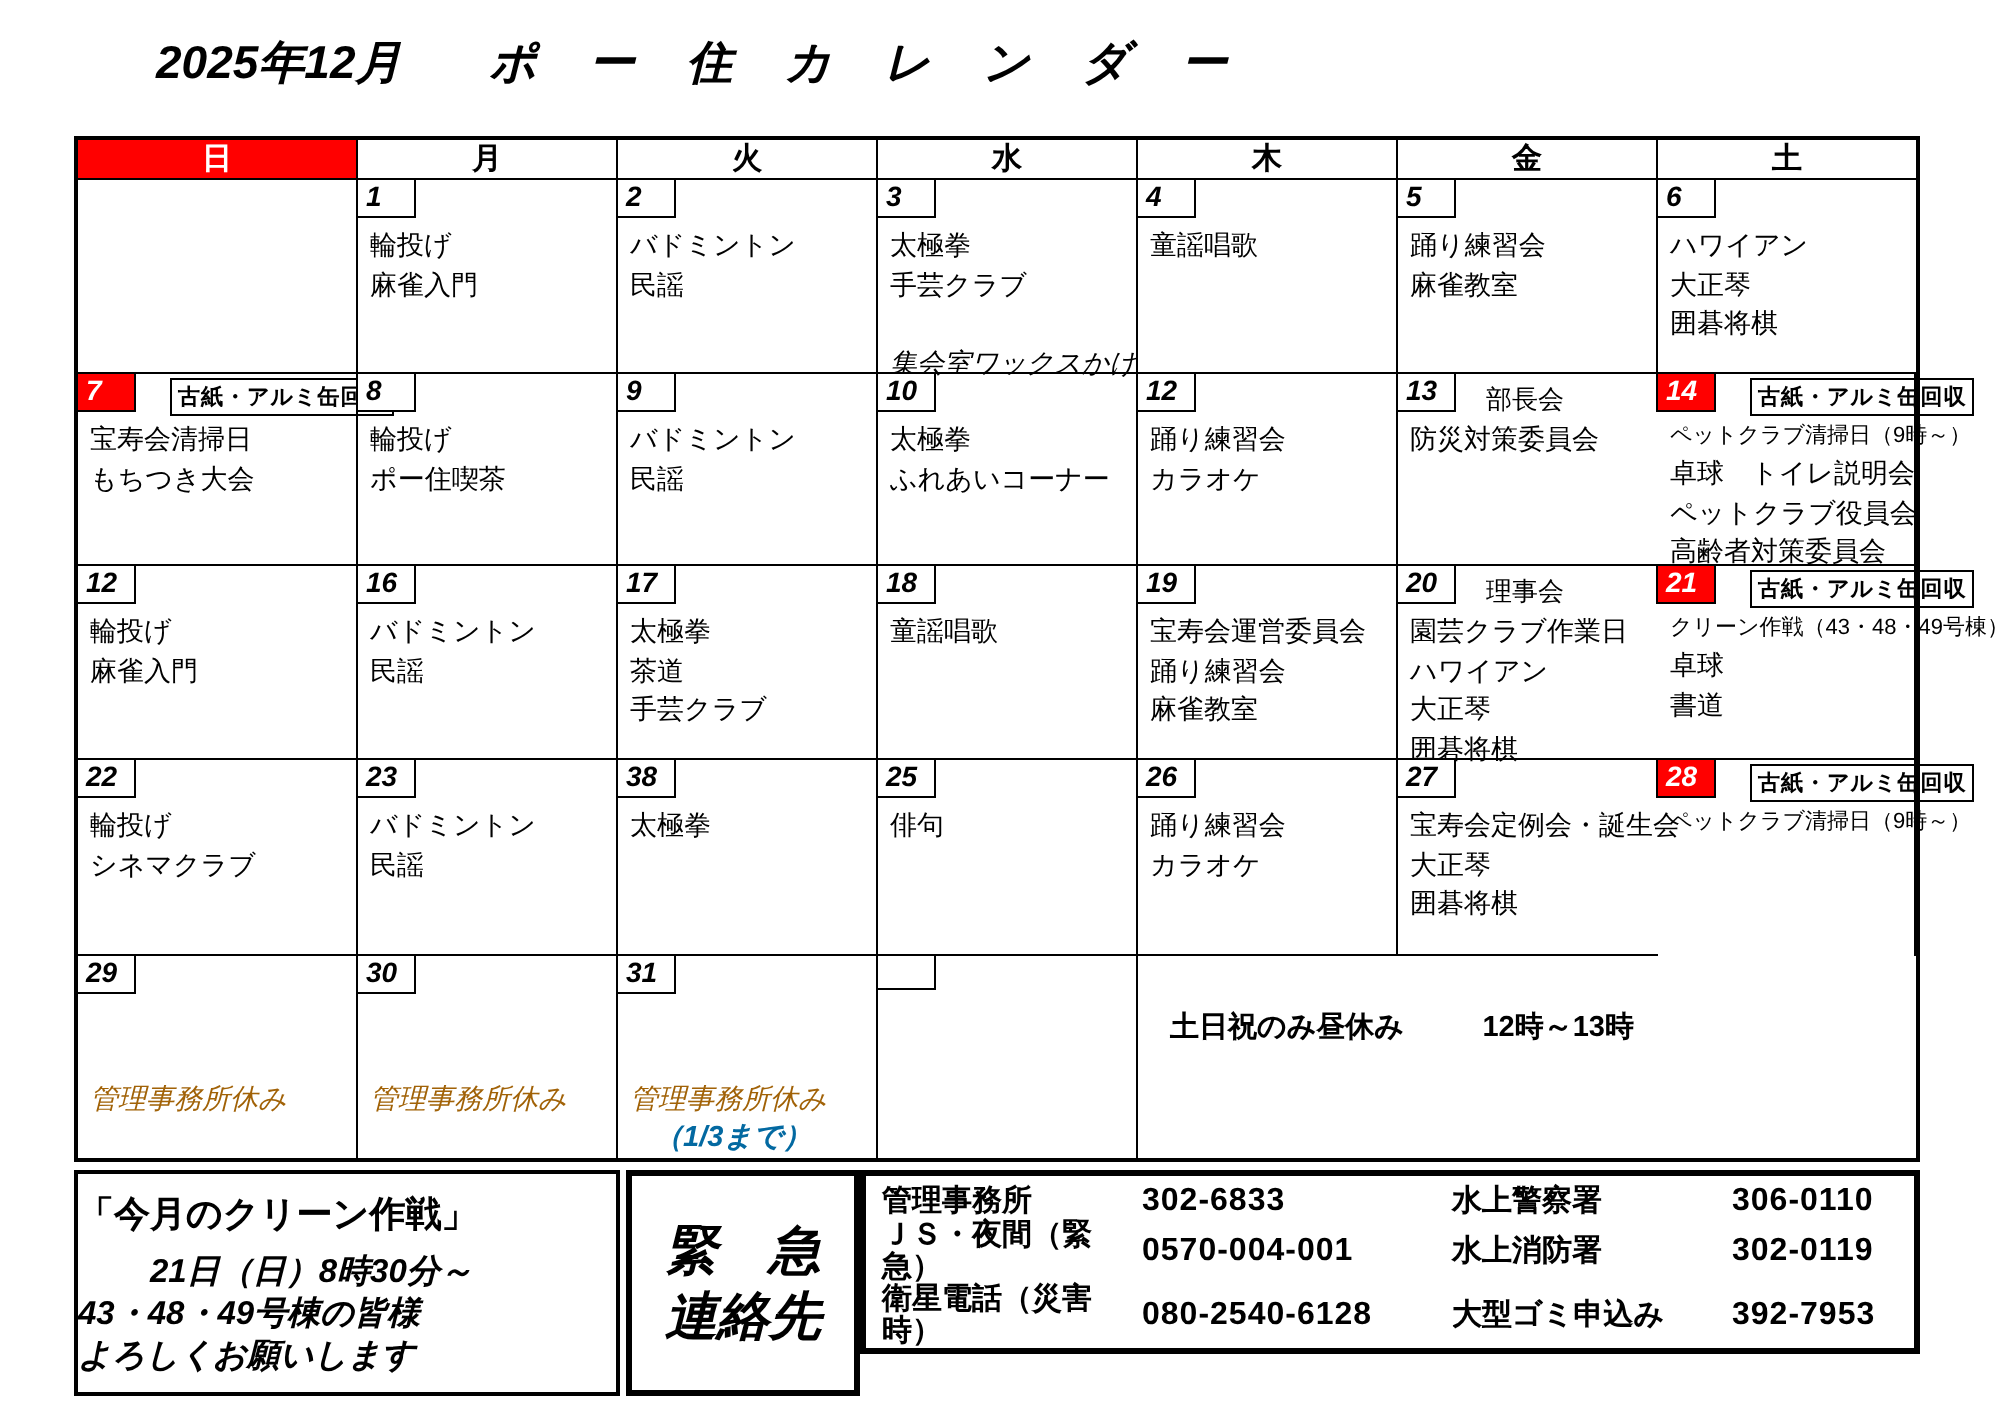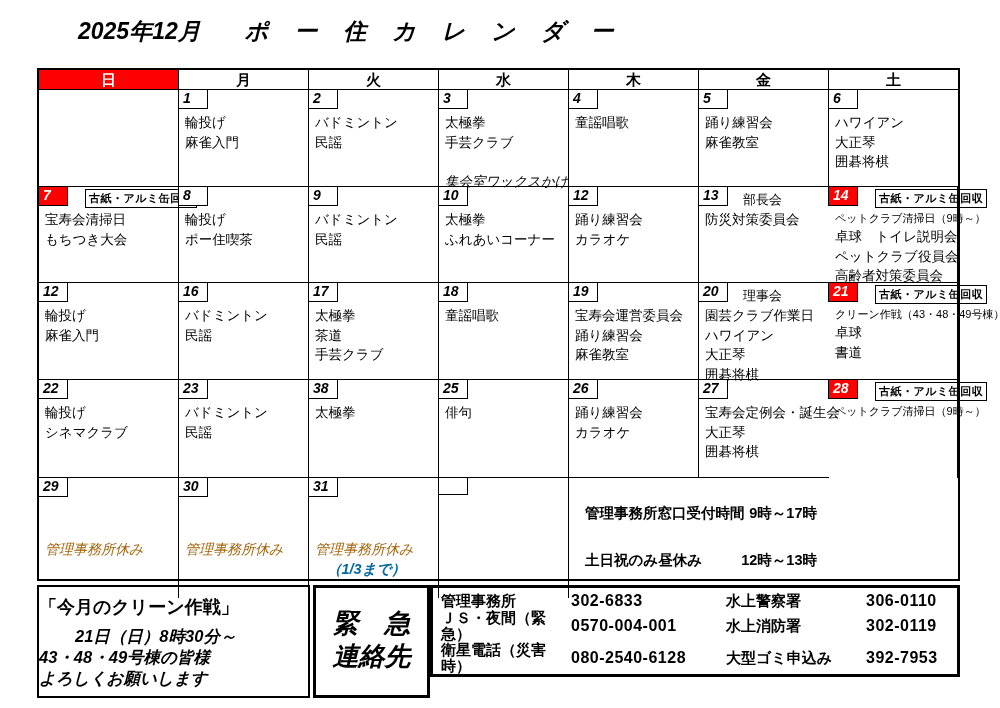--- a/index.html
+++ b/index.html
@@ -49,21 +49,21 @@
   .office-row{display:flex;justify-content:space-between;padding:0 12px 0 16px;
     font-size:14.5px;font-weight:bold;margin-bottom:28px;white-space:nowrap;}
   
   .clean-box{position:absolute;left:37px;top:585px;width:273px;height:113px;box-sizing:border-box;
     border:2.5px solid #000;}
   .clean-title{font-size:18px;font-weight:bold;margin-top:8px;}
   .clean-line{font-size:16.5px;font-weight:bold;font-style:italic;line-height:21px;}
   .clean-line.first{margin-top:7px;margin-left:36px;}
   .emergency-box{position:absolute;left:313px;top:585px;width:117px;height:113px;box-sizing:border-box;
     border:3px solid #000;display:flex;flex-direction:column;justify-content:center;align-items:center;
-    font-size:26px;font-weight:bold;font-style:italic;line-height:33px;white-space:pre;font-family:Liberation Mono, monospace;}
+    font-size:26px;font-weight:bold;font-style:italic;line-height:33px;white-space:pre;}
   .contacts-box{position:absolute;left:430px;top:585px;width:530px;height:92px;box-sizing:border-box;
     border:3px solid #000;display:grid;grid-template-columns:130px 155px 140px 1fr;
     grid-template-rows:1fr 1fr 1fr;align-items:center;padding:4px 0 4px 8px;}
   .cname{font-size:15px;font-weight:bold;line-height:16px;padding-right:4px;}
   .cnum{font-size:16px;font-weight:bold;letter-spacing:0.5px;}
 </style>
 </head>
 <body>
 
 <div class="title">
@@ -302,24 +302,20 @@
         <div class="ev-gap"></div>
         <div class="ev ev-red">管理事務所休み</div>
         <div class="ev ev-red2">（1/3まで）</div>
       </div>
     </div>
     <div class="cell r-last">
       <div class="numbox empty"></div>
     </div>
     <div class="cell r-last c-last office" style="grid-column: span 2;">
       <div class="office-row">
-        <span>管理事務所窓口受付時間</span>
-        <span>9時～17時</span>
-      </div>
-      <div class="office-row">
         <span>土日祝のみ昼休み</span>
         <span>12時～13時</span>
       </div>
     </div>
   </div>
 
 <div class="clean-box">
   <div class="clean-title">「今月のクリーン作戦」</div>
   <div class="clean-line first">21日（日）8時30分～</div>
   <div class="clean-line">43・48・49号棟の皆様</div>

